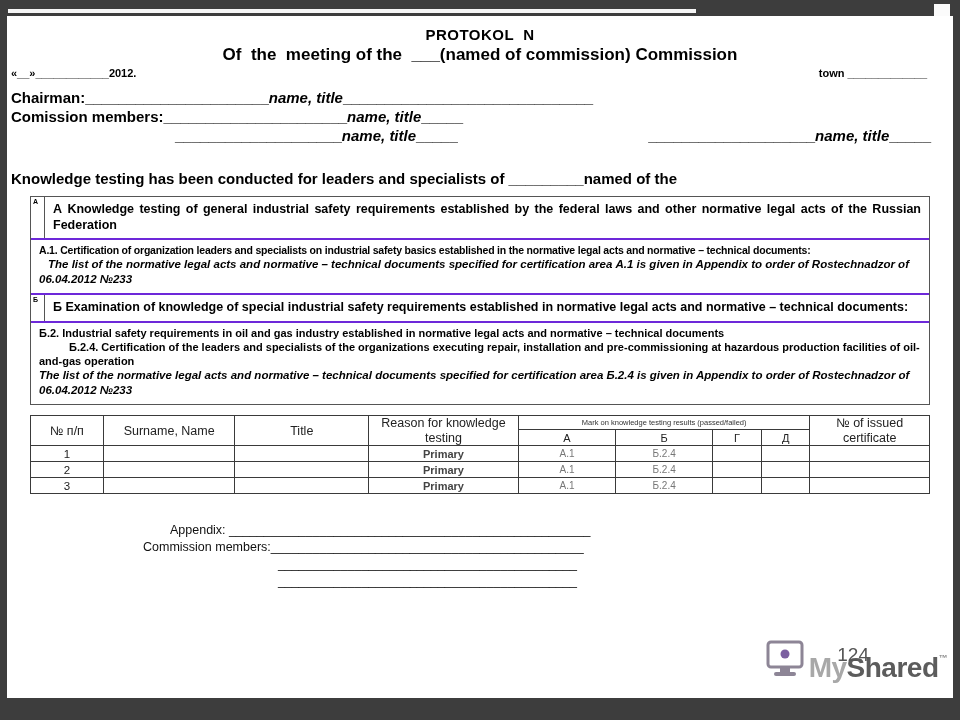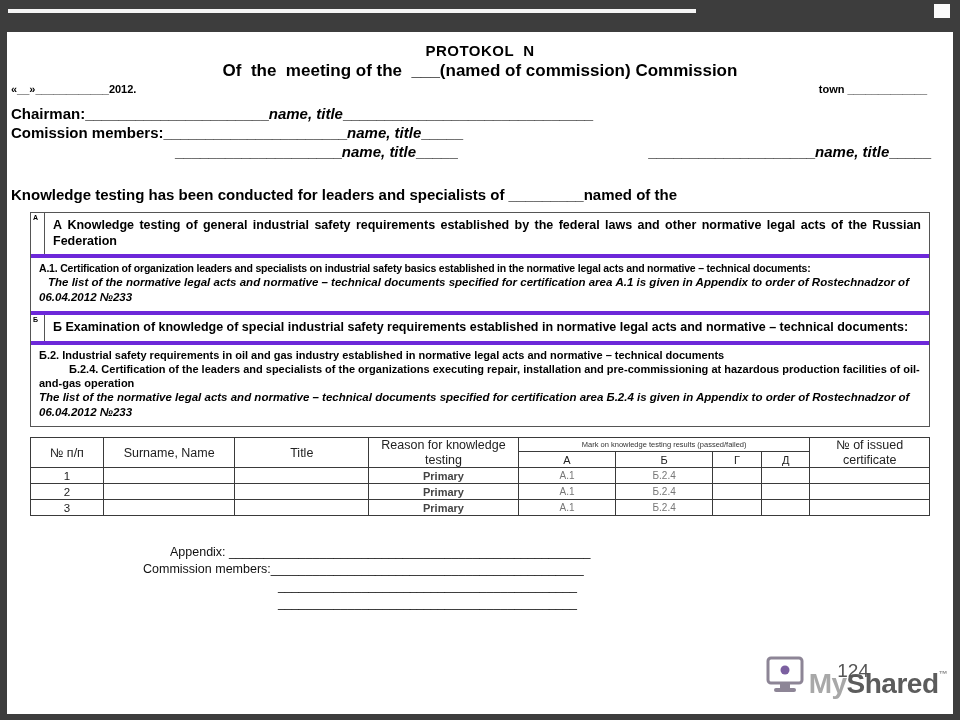--- a/index.html
+++ b/index.html
@@ -9,40 +9,40 @@
     font-family:"Liberation Sans", sans-serif;
     overflow:hidden;
     color:#000;
   }
 
   
   .topline{position:absolute;left:8px;top:9px;width:688px;height:4px;background:#f5f5f5;}
   .topbtn{position:absolute;right:10px;top:4px;width:16px;height:14px;background:#fbfbfb;}
 
   .slide{
-    position:absolute;left:7px;top:32px;width:946px;height:682px;
+    position:absolute;left:7px;top:16px;width:946px;height:682px;
     background:#ffffff;overflow:hidden;
   }
 
   .t1{text-align:center;font-weight:bold;font-size:15px;margin-top:10px;white-space:pre;letter-spacing:.5px;}
   .t2{text-align:center;font-weight:bold;font-size:17px;margin-top:2px;white-space:pre;}
 
   .metarow{display:flex;justify-content:space-between;font-size:11px;font-weight:bold;padding:2px 26px 0 4px;}
 
   .line-chair{font-weight:bold;font-size:15px;margin:10px 4px 0 4px;}
   .line-members{font-weight:bold;font-size:15px;margin:2px 4px 0 4px;}
   .member-row{display:flex;justify-content:space-between;font-weight:bold;font-size:15px;margin:2px 22px 0 168px;}
   .bi{font-style:italic;}
 
   .intro{font-weight:bold;font-size:15px;margin:24px 4px 0 4px;line-height:1.45;}
   .cert-head{text-align:center;font-weight:bold;font-size:16px;margin-top:2px;}
 
   
   .ctable{margin:6px 23px 0 23px;border:1px solid #555;}
-  .crow{display:flex;border-top:4px solid #6d28d9;}
+  .crow{display:flex;border-top:2px solid #6d28d9;}
   .crow:first-child{border-top:none;}
   .marker{width:11px;border-right:1px solid #555;font-size:7px;font-weight:bold;padding:1px 0 0 2px;flex:0 0 auto;}
   .ctext{flex:1;padding:4px 8px 5px 8px;font-weight:bold;font-size:12.5px;line-height:1.3;}
   .ctext-full{width:100%;padding:3px 8px 6px 8px;font-weight:bold;line-height:1.35;}
   .jt{text-align:justify;}
   .oneline{font-size:10.5px;letter-spacing:-0.2px;white-space:nowrap;overflow:hidden;}
   .note{font-style:italic;font-size:11.5px;font-weight:bold;line-height:1.3;}
   .ind{text-indent:9px;}
   .sub-ind{font-size:11px;font-weight:bold;text-indent:30px;line-height:1.3;}
   .b2line{font-size:11px;font-weight:bold;line-height:1.3;}

